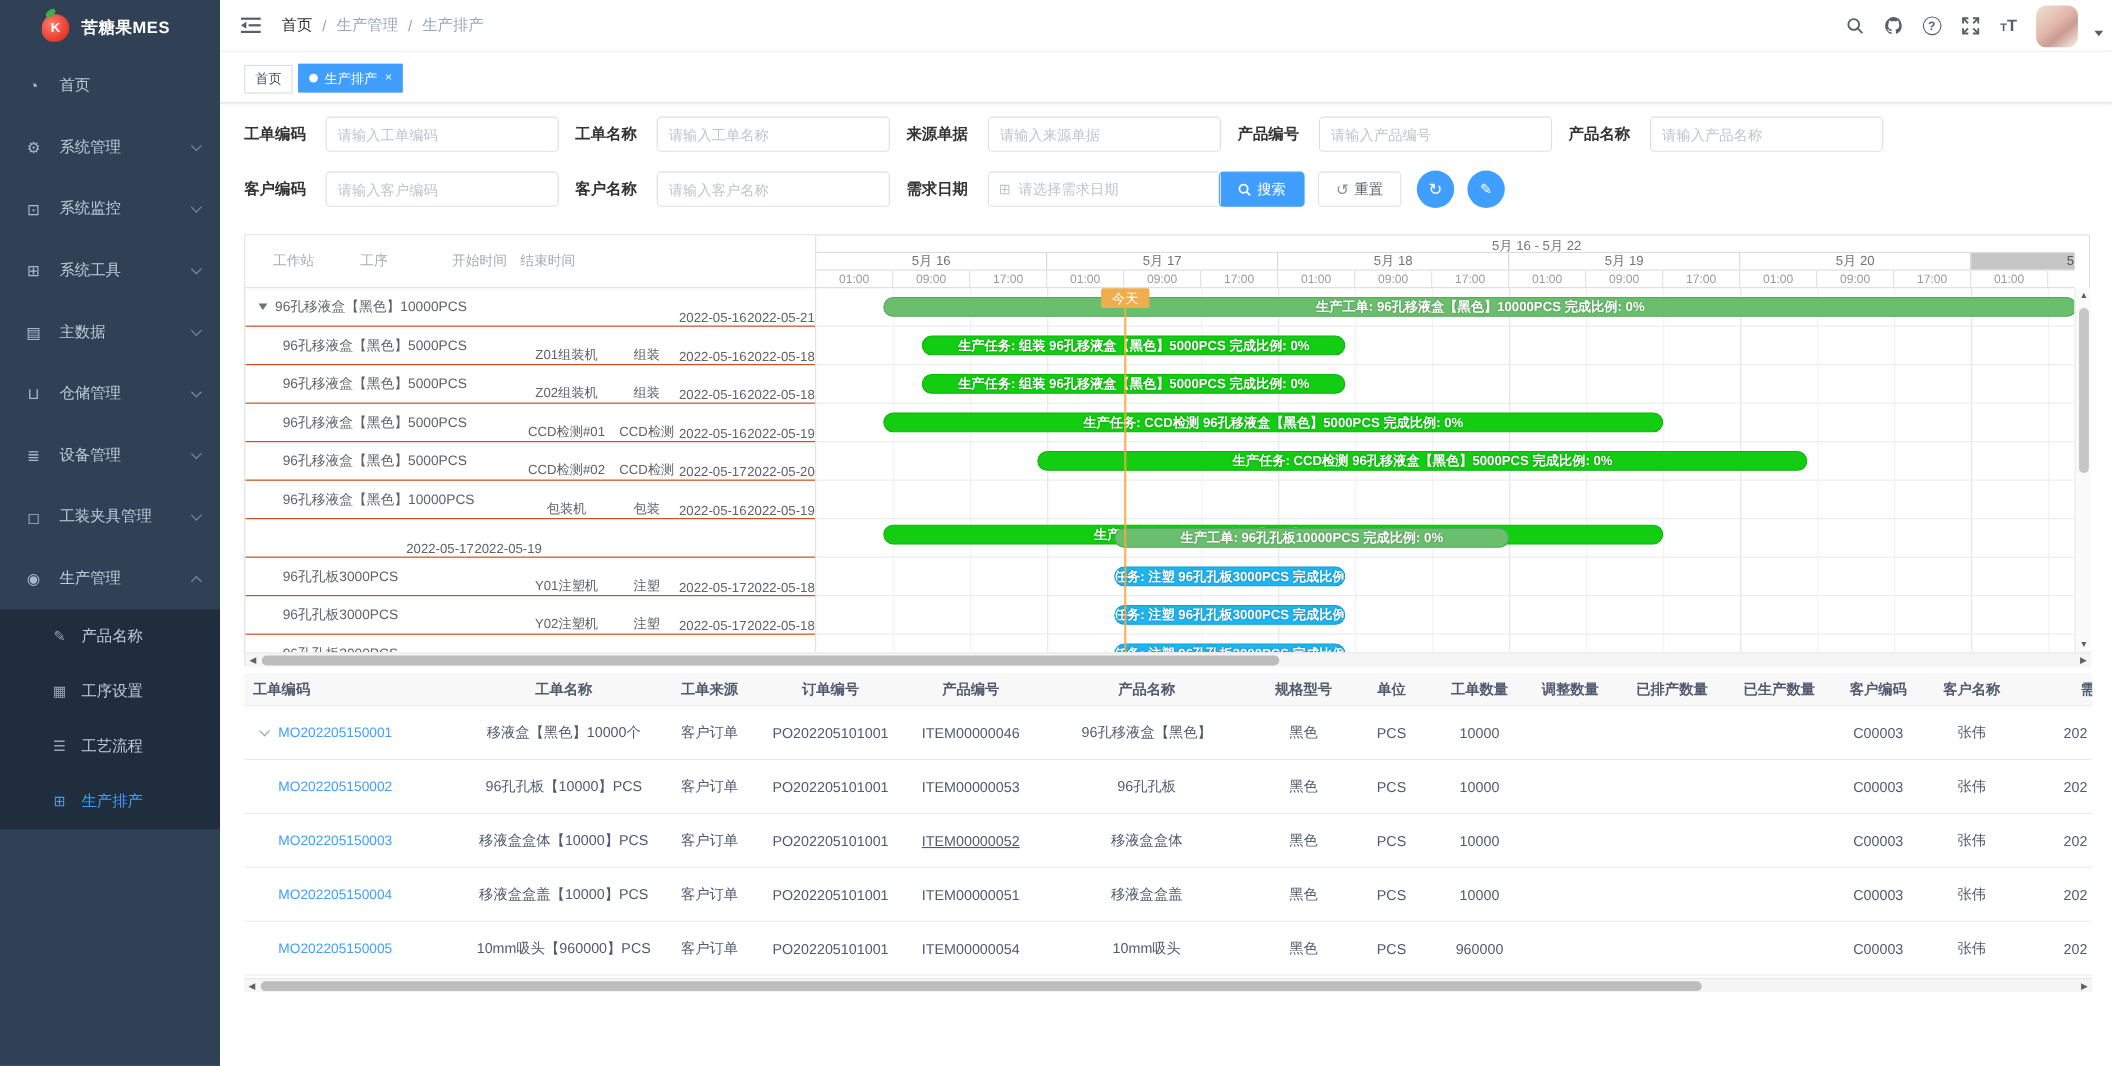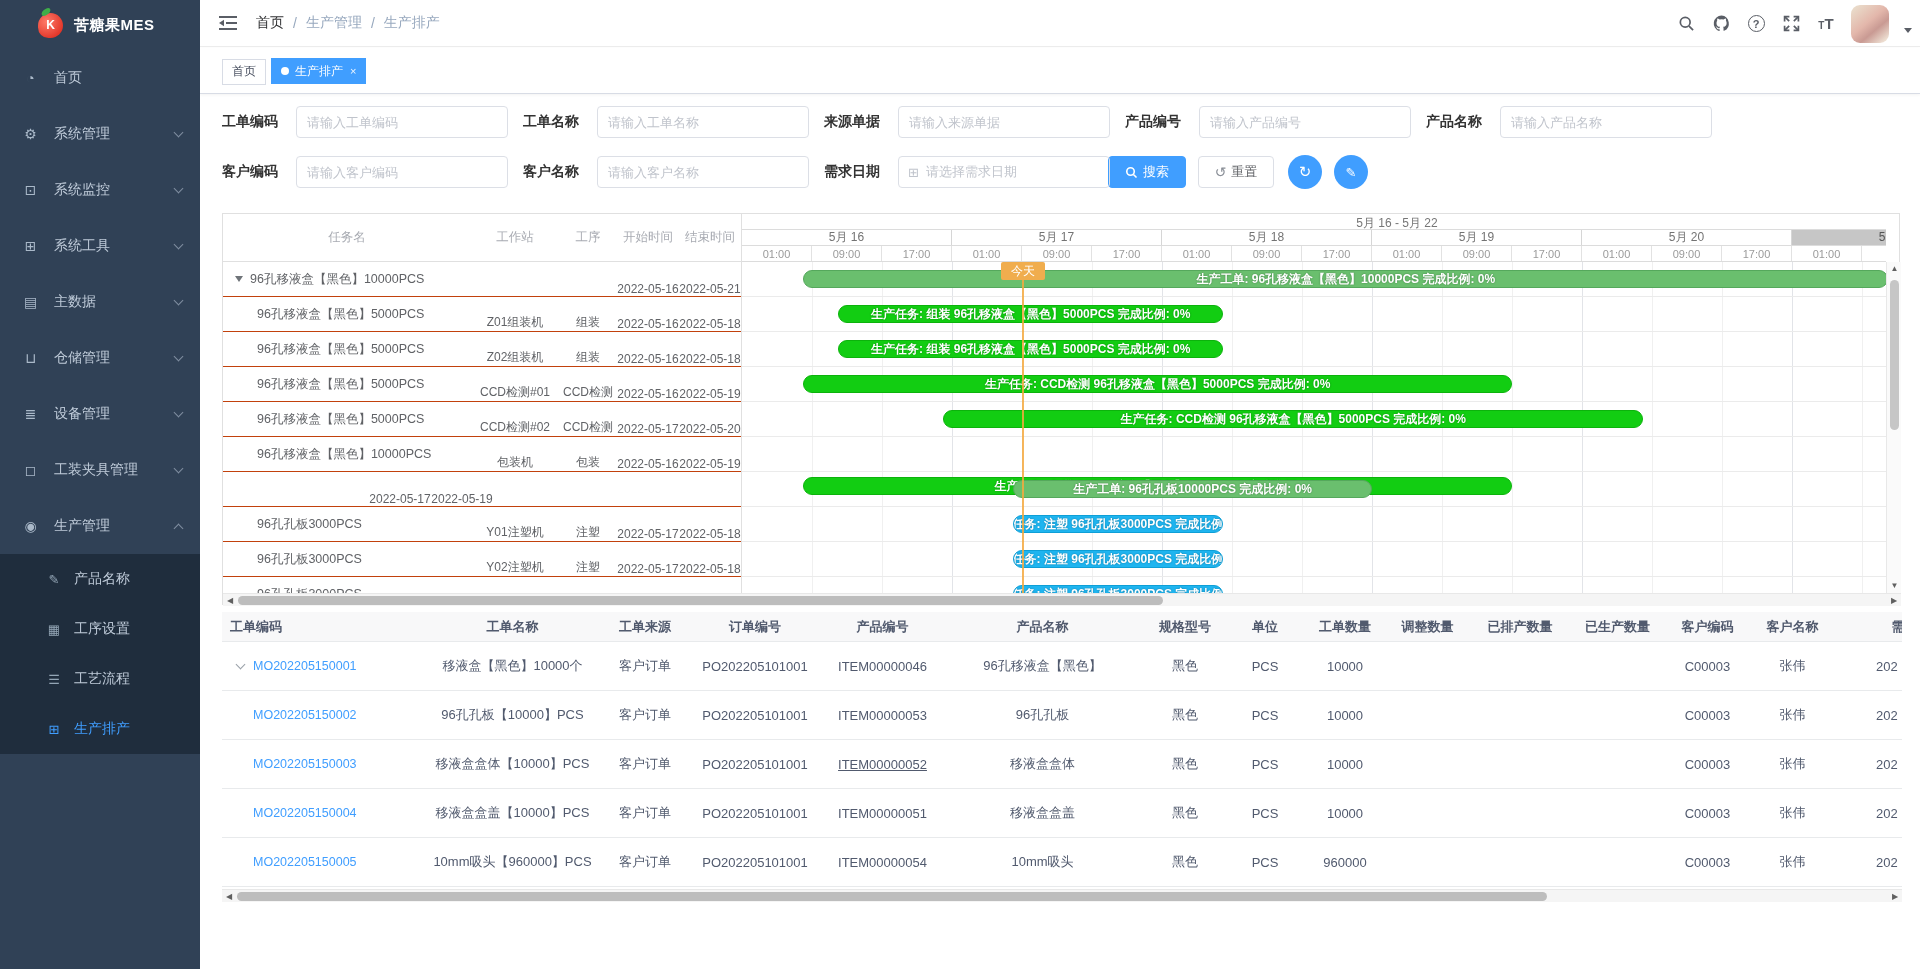--- a/index.html
+++ b/index.html
@@ -304,24 +304,23 @@
         <span class="f-label">需求日期</span>
         <div class="f-date">
           <span style="font-size: 13px;">⊞</span>
           <span>请选择需求日期</span>
         </div>
       </div>
     </section>
 
   <section id="gantt">
     <div id="g-lhead">
-        <div class="glh-cell" style="width: 248px;">任务名</div>
         <div class="glh-cell" style="width: 88px;">工作站</div>
         <div class="glh-cell" style="width: 58px;">工序</div>
-        <div class="glh-cell" style="width: 62px;">开始时间</div>
+        <div class="glh-cell" style="width: 62px; margin-left: 36px;">开始时间</div>
         <div class="glh-cell" style="width: 62px;">结束时间</div>
       </div>
     <div id="g-lrows">
         <div class="g-lrow">
           <div class="gl-name" style="width: 248px; padding-left: 12px;">
             <span class="tree-arrow"></span>
             <span>96孔移液盒【黑色】10000PCS</span>
           </div>
           <div class="gl-cell" style="width: 88px;"></div>
           <div class="gl-cell" style="width: 58px;"></div>

